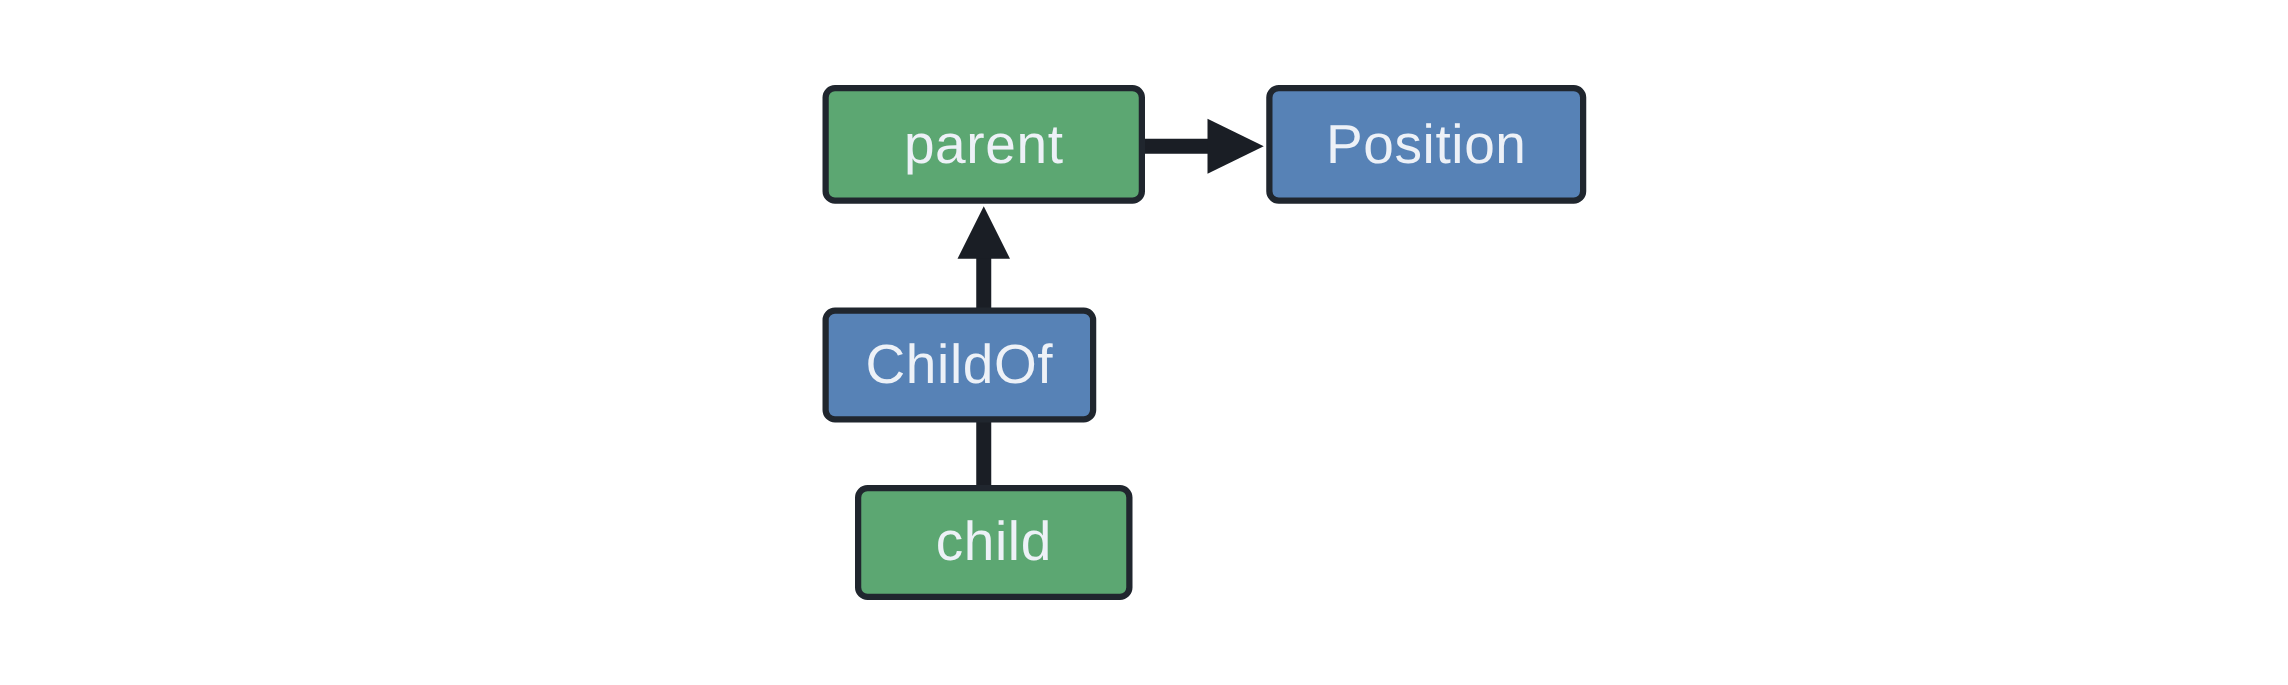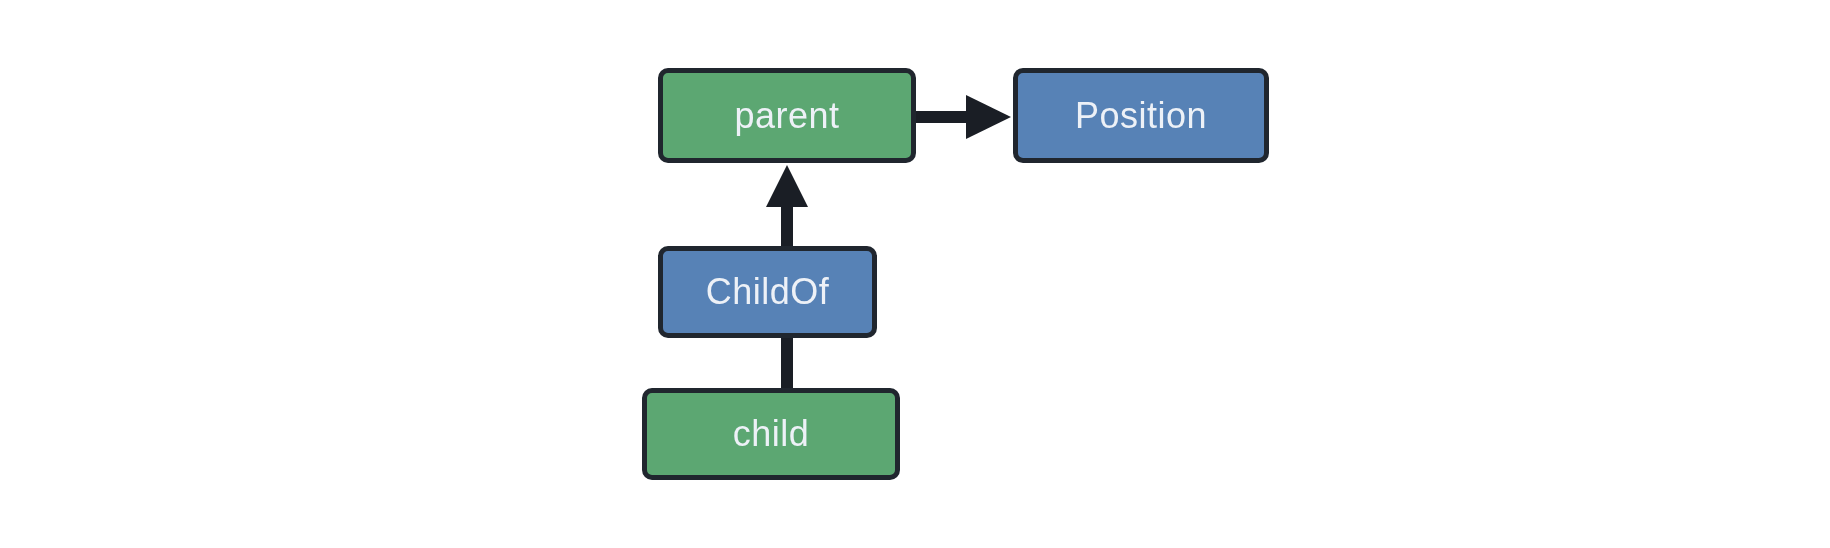--- a/index.html
+++ b/index.html
@@ -20,28 +20,28 @@
     width: 1830px; height: 548px;
   }
   .node {
     position: absolute;
     border: 5px solid #20262E;
     border-radius: 10px;
     display: flex;
     align-items: center;
     justify-content: center;
     color: #EDF1F7;
-    font-size: 36px;
+    font-size: 44px;
     line-height: 1;
     letter-spacing: 0.5px;
   }
   .node-parent   { left: 658px;  top: 68px;  width: 258px; height: 95px; }
   .node-position { left: 1013px; top: 68px;  width: 256px; height: 95px; }
   .node-childof  { left: 658px;  top: 246px; width: 219px; height: 92px; }
-  .node-child    { left: 642px;  top: 388px; width: 258px; height: 92px; }
+  .node-child    { left: 684px;  top: 388px; width: 222px; height: 92px; }
   .node-label { display: inline-block; }
 </style>
 </head>
 <body>
 
 <div class="canvas">
 
   <svg class="edges-layer" viewBox="0 0 1830 548" xmlns="http://www.w3.org/2000/svg">
 
     <g>

